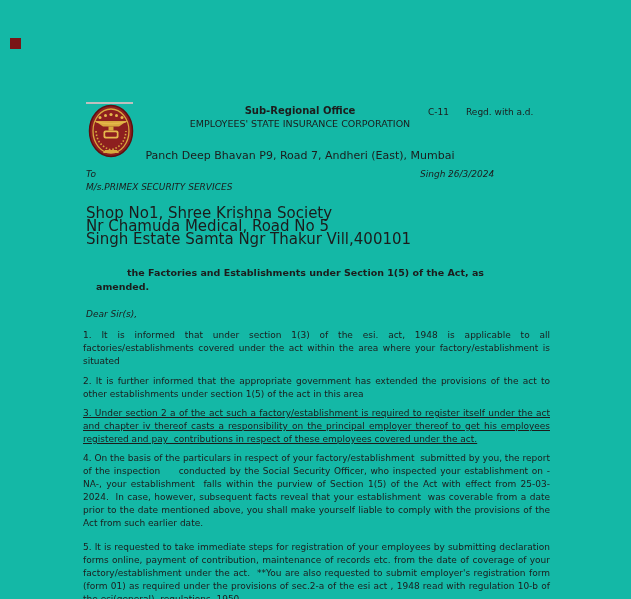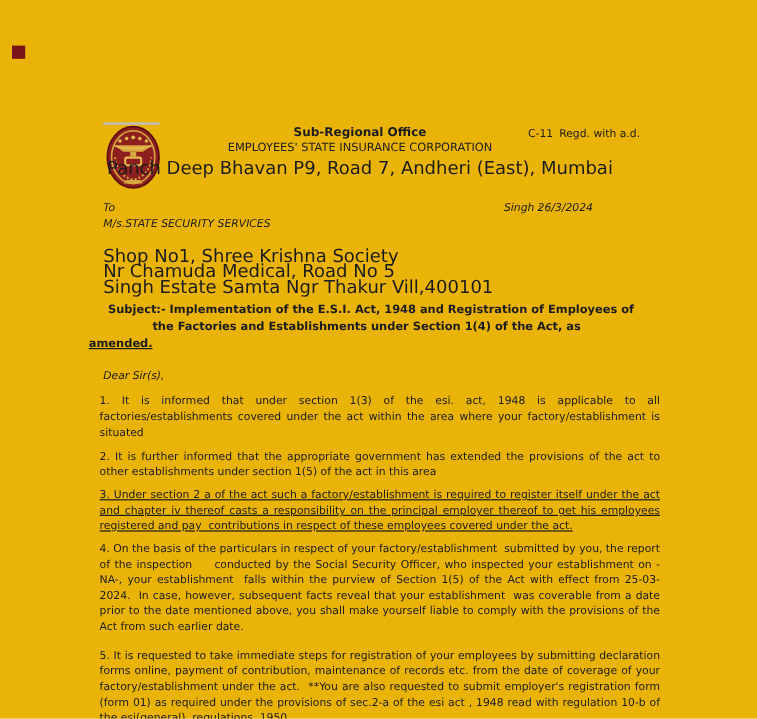--- a/index.html
+++ b/index.html
@@ -4,21 +4,21 @@
 <style>
   html, body { margin: 0; padding: 0; }
   body {
     width: 631px; height: 599px;
     background: #ffffff;
     overflow: hidden;
     position: relative;
     font-family: "DejaVu Sans", "Liberation Sans", sans-serif;
     color: #1c1c1c;
   }
-  .page { position: absolute; inset: 0; background: #eab308; }
+  .page { position: absolute; inset: 0; background: #14b8a6; }
 
   .corner-mark {
     position: absolute; left: 10px; top: 38px;
     width: 11px; height: 11px;
   }
 
   .logo-top-line {
     position: absolute; left: 86px; top: 102px;
     width: 47px; height: 2px; background: #bfbfbf;
   }
@@ -27,40 +27,40 @@
     width: 48px; height: 54px;
   }
   .logo svg { display: block; width: 100%; height: 100%; }
 
   .hdr-center {
     position: absolute; left: 85px; top: 105px; width: 430px;
     text-align: center;
   }
   .hdr-office  { font-size: 10px;  font-weight: bold; }
   .hdr-org     { font-size: 9.5px; margin-top: 2px; }
-  .hdr-address { font-size: 15px;   margin-top: 2px; }
+  .hdr-address { font-size: 11px;   margin-top: 20px; }
 
-  .code-c11 { position: absolute; left: 440px; top: 107px; font-size: 9px; }
+  .code-c11 { position: absolute; left: 428px; top: 107px; font-size: 9px; }
   .regd     { position: absolute; left: 466px; top: 107px; font-size: 9px; }
 
   .txt { position: absolute; font-size: 9px; white-space: nowrap; font-style: italic; }
   .to-label       { left: 86px;  top: 169px; }
   .dated-label    { left: 420px; top: 169px; }
   .date-value     { left: 448px; top: 169px; }
   .recipient-name { left: 86px;  top: 182px; }
 
   .addr-line { position: absolute; left: 86px; font-size: 15px; white-space: nowrap; }
   .addr-1 { top: 204px; }
   .addr-2 { top: 217px; text-align: right; }
   .addr-3 { top: 230px; }
 
   .subj { position: absolute; font-size: 9.5px; font-weight: bold; white-space: nowrap; }
   .subj-1 { left: 90px;  top: 253px; }
   .subj-2 { left: 127px; top: 267px; }
-  .subj-3 { left: 74px;  top: 281px; text-decoration: underline; }
+  .subj-3 { left: 96px;  top: 281px; }
 
   .salutation { left: 86px; top: 309px; }
 
   .para {
     position: absolute; left: 83px; width: 467px;
     font-size: 9px; line-height: 13px;
     text-align: justify;
   }
   .para-1 { top: 329px; }
   .para-2 { top: 375px; }
@@ -106,28 +106,27 @@
     <div class="hdr-org">EMPLOYEES' STATE INSURANCE CORPORATION</div>
     <div class="hdr-address">Panch Deep Bhavan P9, Road 7, Andheri (East), Mumbai</div>
   </div>
 
   <div class="code-c11">C-11</div>
   <div class="regd">Regd. with a.d.</div>
 
   <div class="txt to-label">To</div>
   <div class="txt dated-label">Singh :</div>
   <div class="txt date-value">26/3/2024</div>
-  <div class="txt recipient-name">M/s.STATE SECURITY SERVICES</div>
+  <div class="txt recipient-name">M/s.PRIMEX SECURITY SERVICES</div>
 
   <div class="addr-line addr-1">Shop No1, Shree Krishna Society</div>
   <div class="addr-line addr-2">Nr Chamuda Medical, Road No 5</div>
   <div class="addr-line addr-3">Singh Estate Samta Ngr Thakur Vill,400101</div>
 
-  <div class="subj subj-1">Subject:- Implementation of the E.S.I. Act, 1948 and Registration of Employees of</div>
-  <div class="subj subj-2">the Factories and Establishments under Section 1(4) of the Act, as</div>
+  <div class="subj subj-2">the Factories and Establishments under Section 1(5) of the Act, as</div>
   <div class="subj subj-3">amended.</div>
 
   <div class="txt salutation">Dear Sir(s),</div>
 
   <div class="para para-1">1. It is informed that under section 1(3) of the esi. act, 1948 is applicable to all factories/establishments covered under the act within the area where your factory/establishment is situated</div>
   <div class="para para-2">2. It is further informed that the appropriate government has extended the provisions of the act to other establishments under section 1(5) of the act in this area</div>
   <div class="para para-3">3. Under section 2 a of the act such a factory/establishment is required to register itself under the act and chapter iv thereof casts a responsibility on the principal employer thereof to get his employees registered and pay &nbsp;contributions in respect of these employees covered under the act.</div>
   <div class="para para-4">4. On the basis of the particulars in respect of your factory/establishment &nbsp;submitted by you, the report of the inspection &nbsp;&nbsp;&nbsp;&nbsp;conducted by the Social Security Officer, who inspected your establishment on -NA-, your establishment &nbsp;falls within the purview of Section 1(5) of the Act with effect from 25-03-2024. &nbsp;In case, however, subsequent facts reveal that your establishment &nbsp;was coverable from a date prior to the date mentioned above, you shall make yourself liable to comply with the provisions of the Act from such earlier date.</div>
   <div class="para para-5">5. It is requested to take immediate steps for registration of your employees by submitting declaration forms online, payment of contribution, maintenance of records etc. from the date of coverage of your factory/establishment under the act. &nbsp;**You are also requested to submit employer's registration form (form 01) as required under the provisions of sec.2-a of the esi act , 1948 read with regulation 10-b of the esi(general) &nbsp;regulations, 1950.</div>
 

